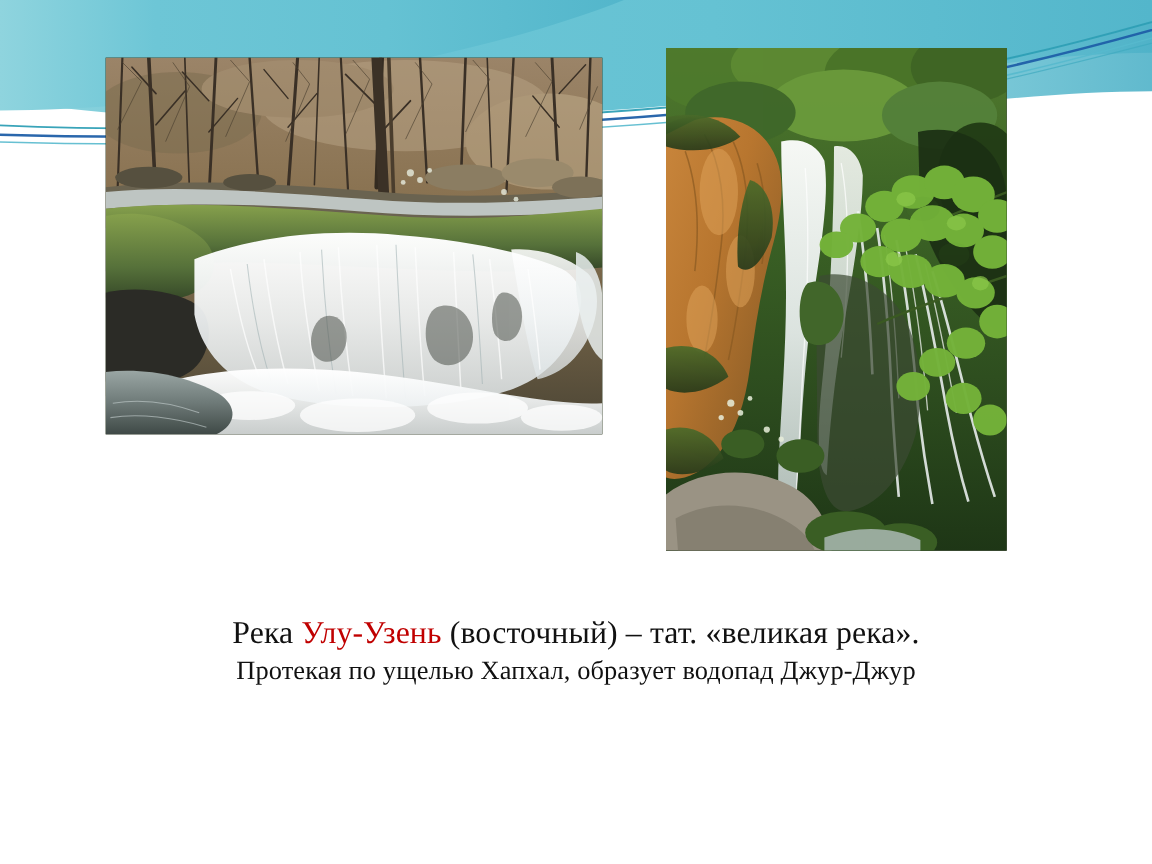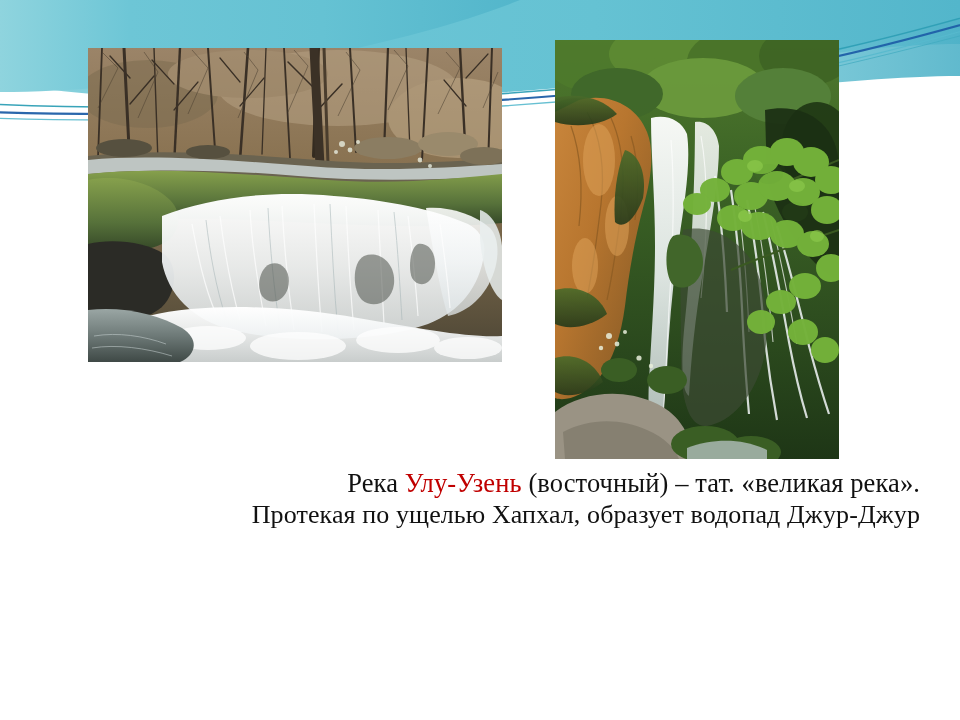--- a/index.html
+++ b/index.html
@@ -55,38 +55,38 @@
   .photo svg {
     display: block;
     width: 100%;
     height: 100%;
   }
 
   
   #caption {
     position: absolute;
     left: 40px;
-    top: 468px;
+    top: 512px;
     width: 880px;
     z-index: 4;
-    text-align: right;
+    text-align: center;
     color: #111111;
     font-size: 26.5px;
     line-height: 31px;
     letter-spacing: 0.1px;
   }
   #caption .line {
     display: block;
     white-space: nowrap;
   }
   .hl-red {
     color: #C00000;
   }
   #line-3 {
-    font-size: 26px;
+    font-size: 22px;
   }
 </style>
 </head>
 <body>
 
 <div id="slide">
 
   <svg id="deco-header" viewBox="0 0 960 130" preserveAspectRatio="none">
     <defs>
       <linearGradient id="tealGrad" x1="0" y1="0" x2="1" y2="0">

